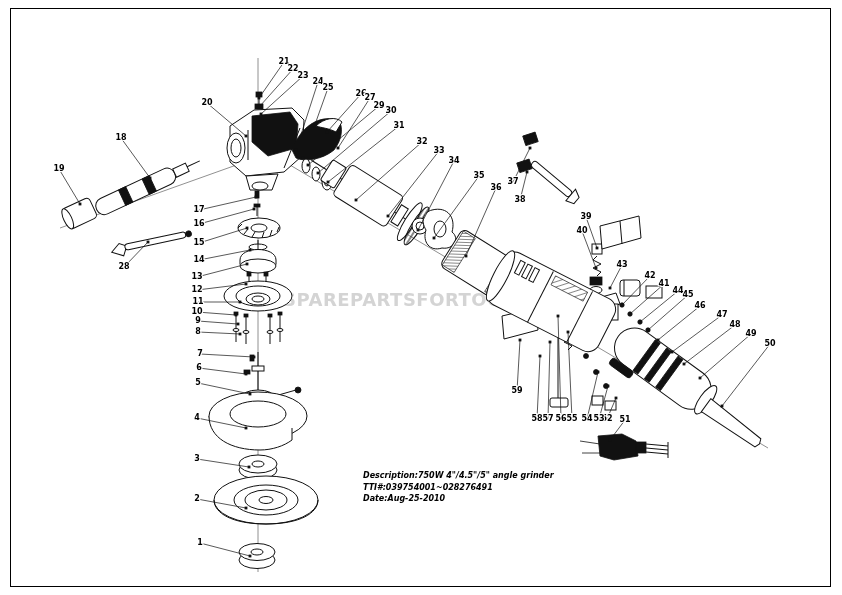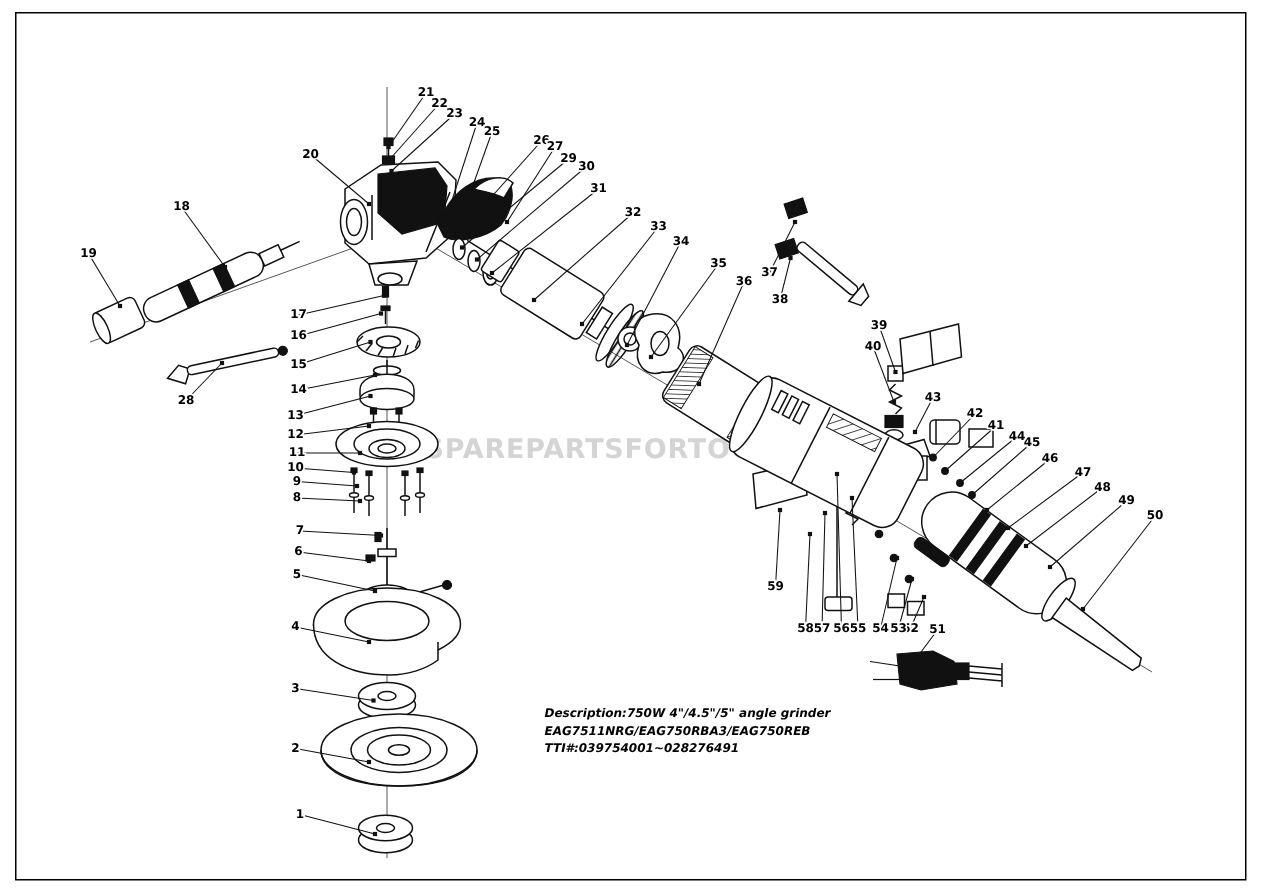--- a/index.html
+++ b/index.html
@@ -574,16 +574,16 @@
         <g>
           <line x1="517" y1="391" x2="520" y2="340" class="leader"></line>
           <rect x="518.6" y="338.6" width="2.8" height="2.8" class="marker"></rect>
           <text x="517" y="393" class="pnum">59</text>
         </g>
       </g>
   </svg>
 
   <div class="titleblock">
     <div>Description:750W 4"/4.5"/5" angle grinder</div>
-    <div>EAG7511NRG/EAG750RBA3/EAG750REB</div>
     <div>TTI#:039754001~028276491</div>
+    <div>Date:Aug-25-2010</div>
   </div>
 </div>
 
 </body></html>

